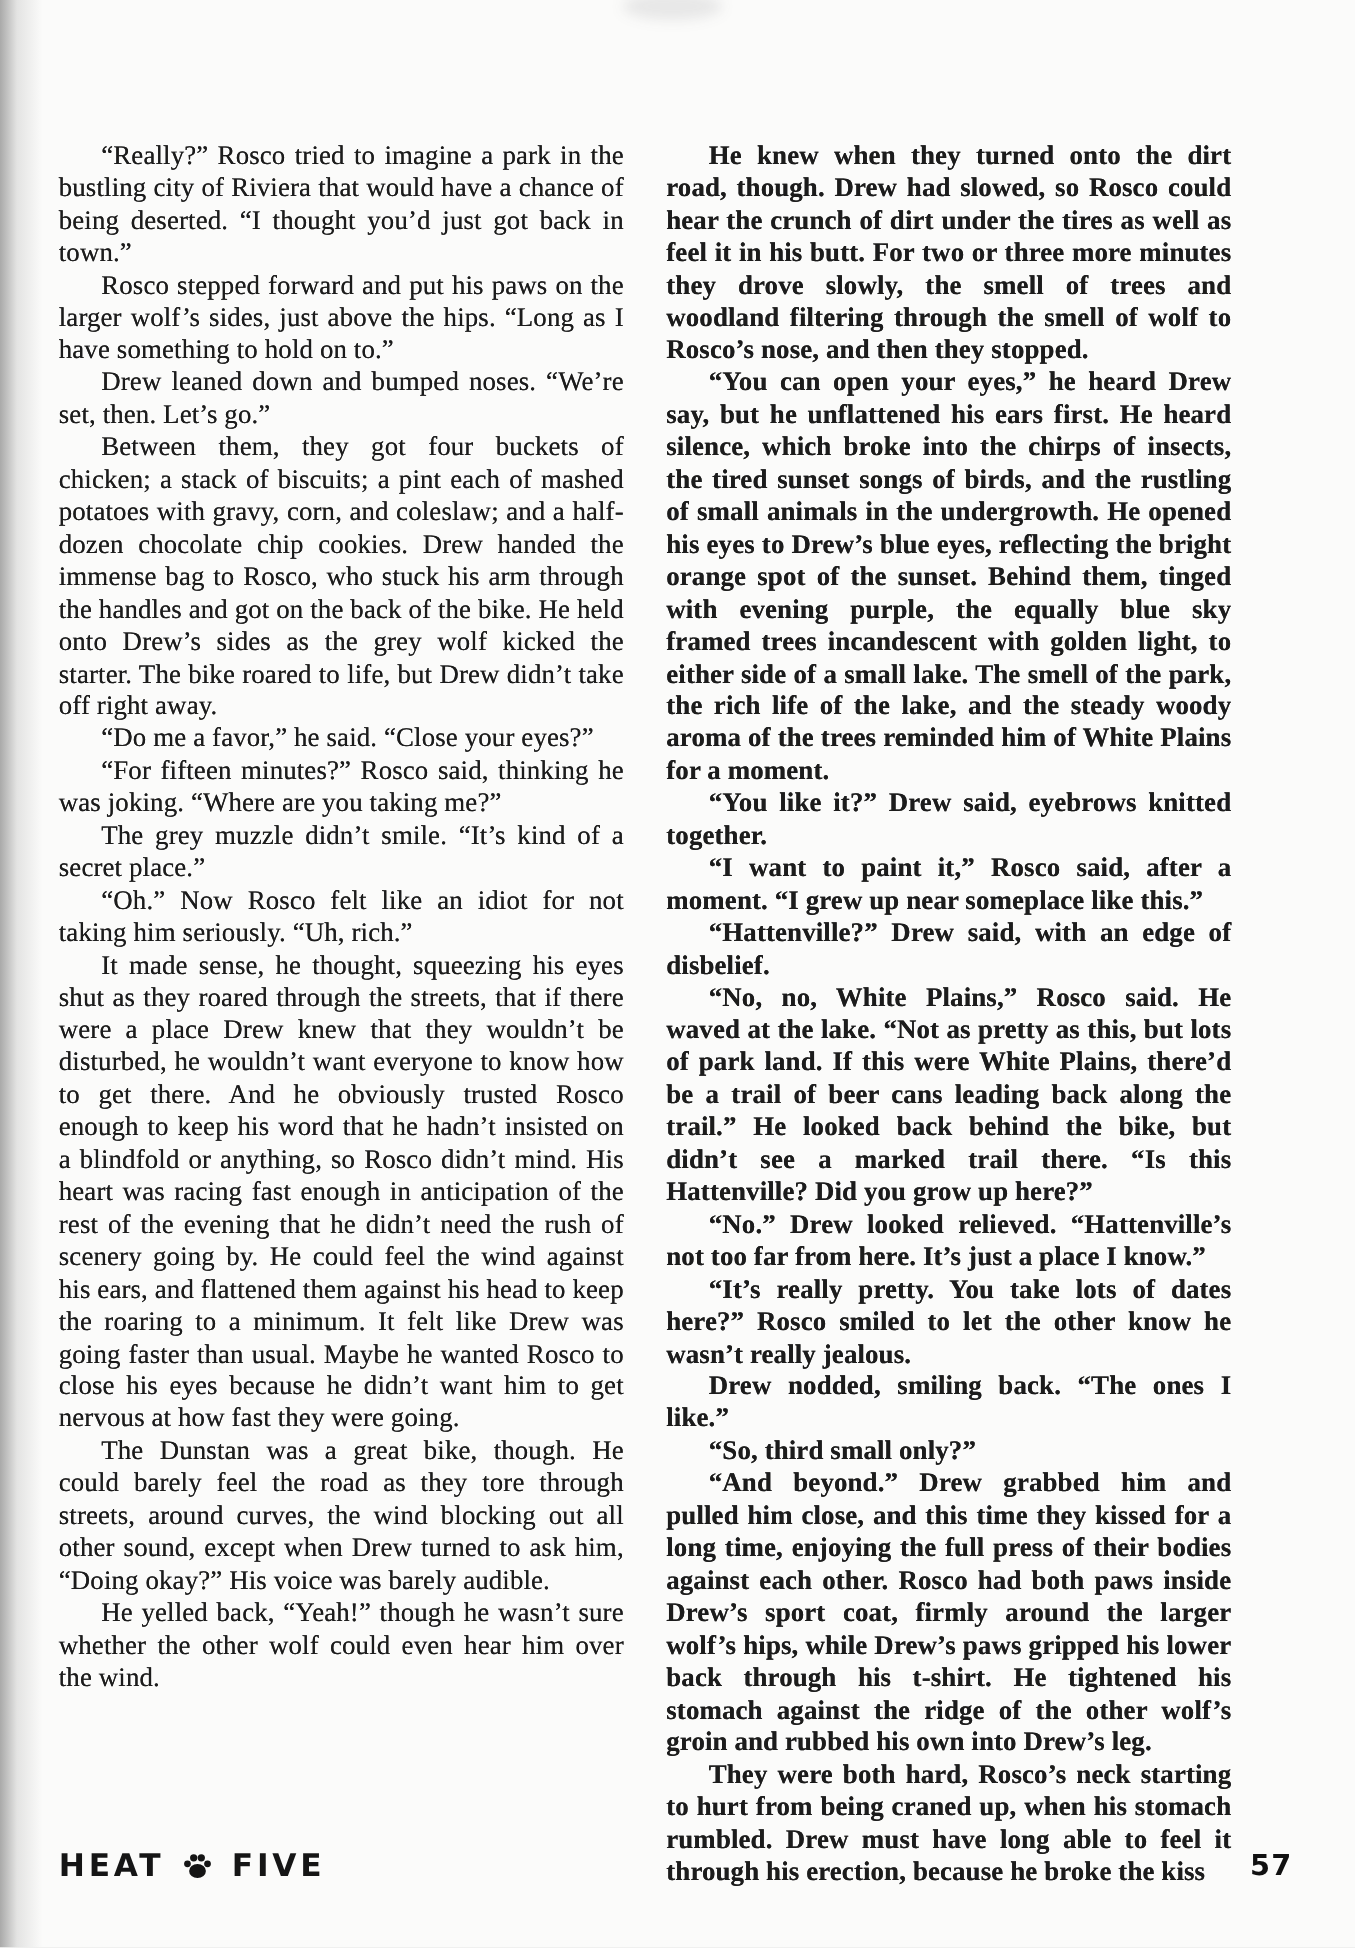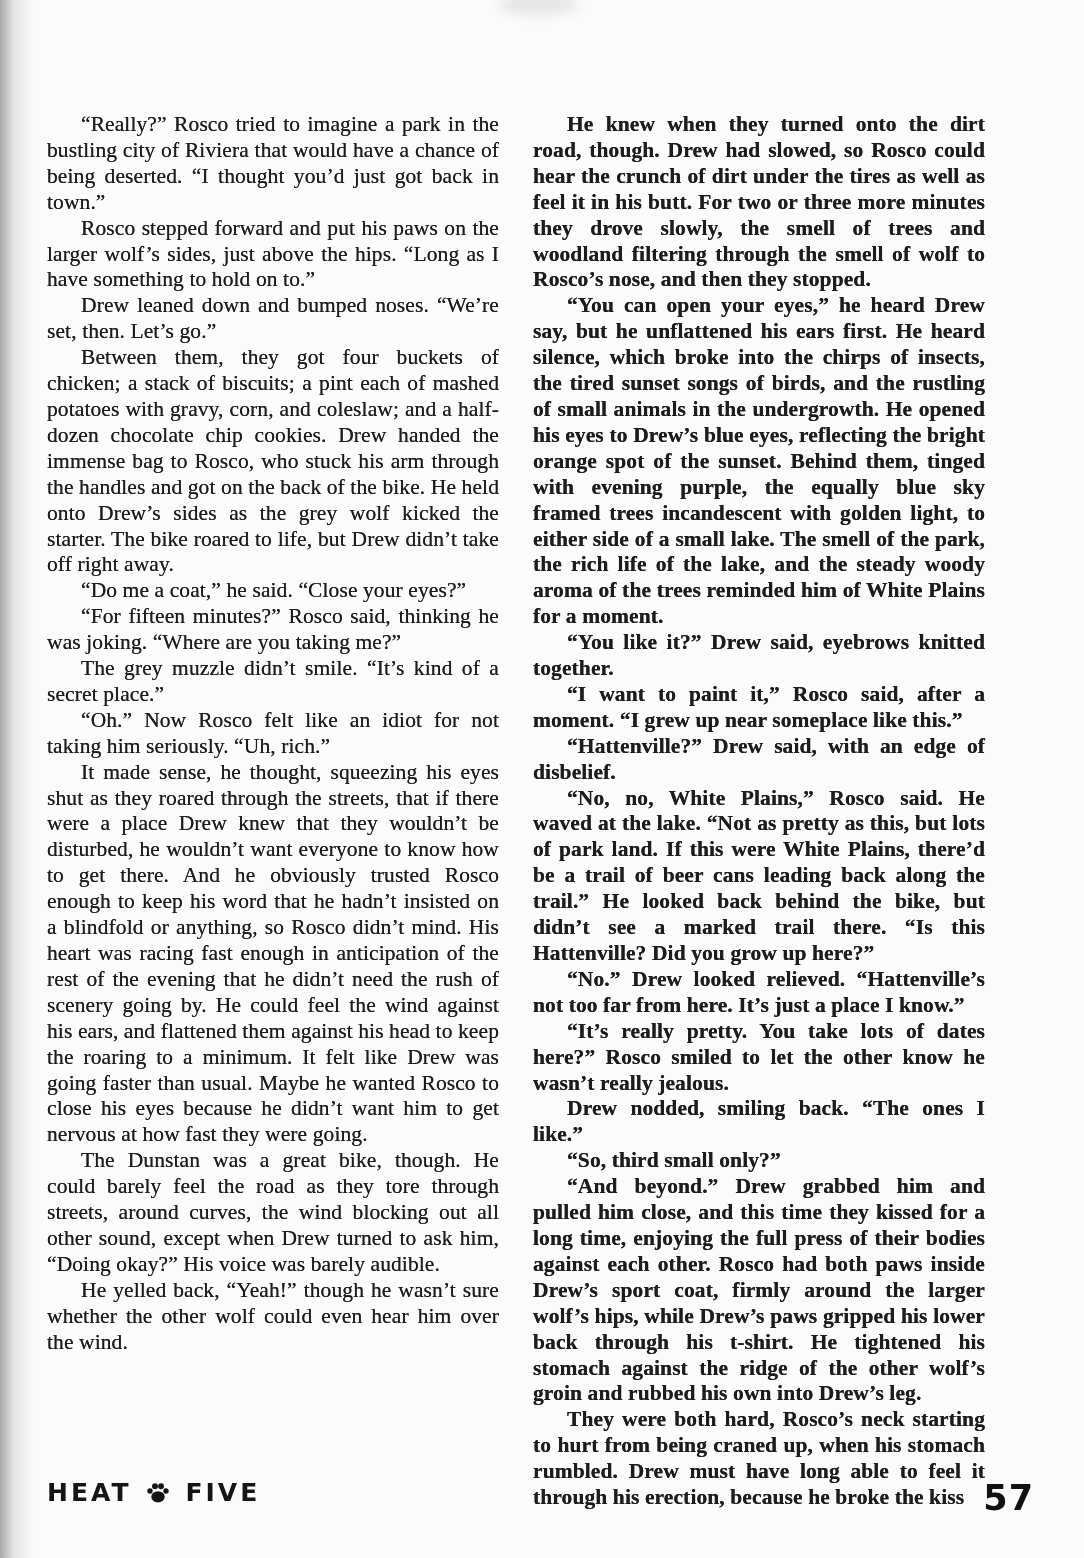--- a/index.html
+++ b/index.html
@@ -43,58 +43,58 @@
   .column p {
     margin: 0;
     text-indent: 34px;
   }
   .footer {
     position: absolute;
     left: 47px; right: 50px;
     top: 1478px;
     display: flex;
     justify-content: space-between;
-    align-items: flex-start;
+    align-items: center;
     font-family: "DejaVu Sans", "Liberation Sans", sans-serif;
     gap: 35px;
   }
   .brand {
     display: inline-flex;
     align-items: center;
     gap: 14px;
     font-weight: 700;
     font-size: 25px;
     letter-spacing: 3px;
     color: #151515;
   }
   .paw {
     width: 26px; height: 26px;
     display: inline-block;
     color: #151515;
   }
   .page-number {
     font-weight: 700;
-    font-size: 35px;
+    font-size: 23px;
     letter-spacing: 1px;
     color: #111;
   }
 </style>
 </head>
 <body>
 
 <div class="page">
   <div class="gutter-shadow"></div>
   <div class="top-smudge"></div>
 
   <div class="column left">
     <p>“Really?” Rosco tried to imagine a park in the bustling city of Riviera that would have a chance of being deserted. “I thought you’d just got back in town.”</p>
     <p>Rosco stepped forward and put his paws on the larger wolf’s sides, just above the hips. “Long as I have something to hold on to.”</p>
     <p>Drew leaned down and bumped noses. “We’re set, then. Let’s go.”</p>
     <p>Between them, they got four buckets of chicken; a stack of biscuits; a pint each of mashed potatoes with gravy, corn, and coleslaw; and a half-dozen chocolate chip cookies. Drew handed the immense bag to Rosco, who stuck his arm through the handles and got on the back of the bike. He held onto Drew’s sides as the grey wolf kicked the starter. The bike roared to life, but Drew didn’t take off right away.</p>
-    <p>“Do me a coat,” he said. “Close your eyes?”</p>
+    <p>“Do me a favor,” he said. “Close your eyes?”</p>
     <p>“For fifteen minutes?” Rosco said, thinking he was joking. “Where are you taking me?”</p>
     <p>The grey muzzle didn’t smile. “It’s kind of a secret place.”</p>
     <p>“Oh.” Now Rosco felt like an idiot for not taking him seriously. “Uh, rich.”</p>
     <p>It made sense, he thought, squeezing his eyes shut as they roared through the streets, that if there were a place Drew knew that they wouldn’t be disturbed, he wouldn’t want everyone to know how to get there. And he obviously trusted Rosco enough to keep his word that he hadn’t insisted on a blindfold or anything, so Rosco didn’t mind. His heart was racing fast enough in anticipation of the rest of the evening that he didn’t need the rush of scenery going by. He could feel the wind against his ears, and flattened them against his head to keep the roaring to a minimum. It felt like Drew was going faster than usual. Maybe he wanted Rosco to close his eyes because he didn’t want him to get nervous at how fast they were going.</p>
     <p>The Dunstan was a great bike, though. He could barely feel the road as they tore through streets, around curves, the wind blocking out all other sound, except when Drew turned to ask him, “Doing okay?” His voice was barely audible.</p>
     <p>He yelled back, “Yeah!” though he wasn’t sure whether the other wolf could even hear him over the wind.</p>
   </div>
 
   <div class="column right">
     <p>He knew when they turned onto the dirt road, though. Drew had slowed, so Rosco could hear the crunch of dirt under the tires as well as feel it in his butt. For two or three more minutes they drove slowly, the smell of trees and woodland filtering through the smell of wolf to Rosco’s nose, and then they stopped.</p>

